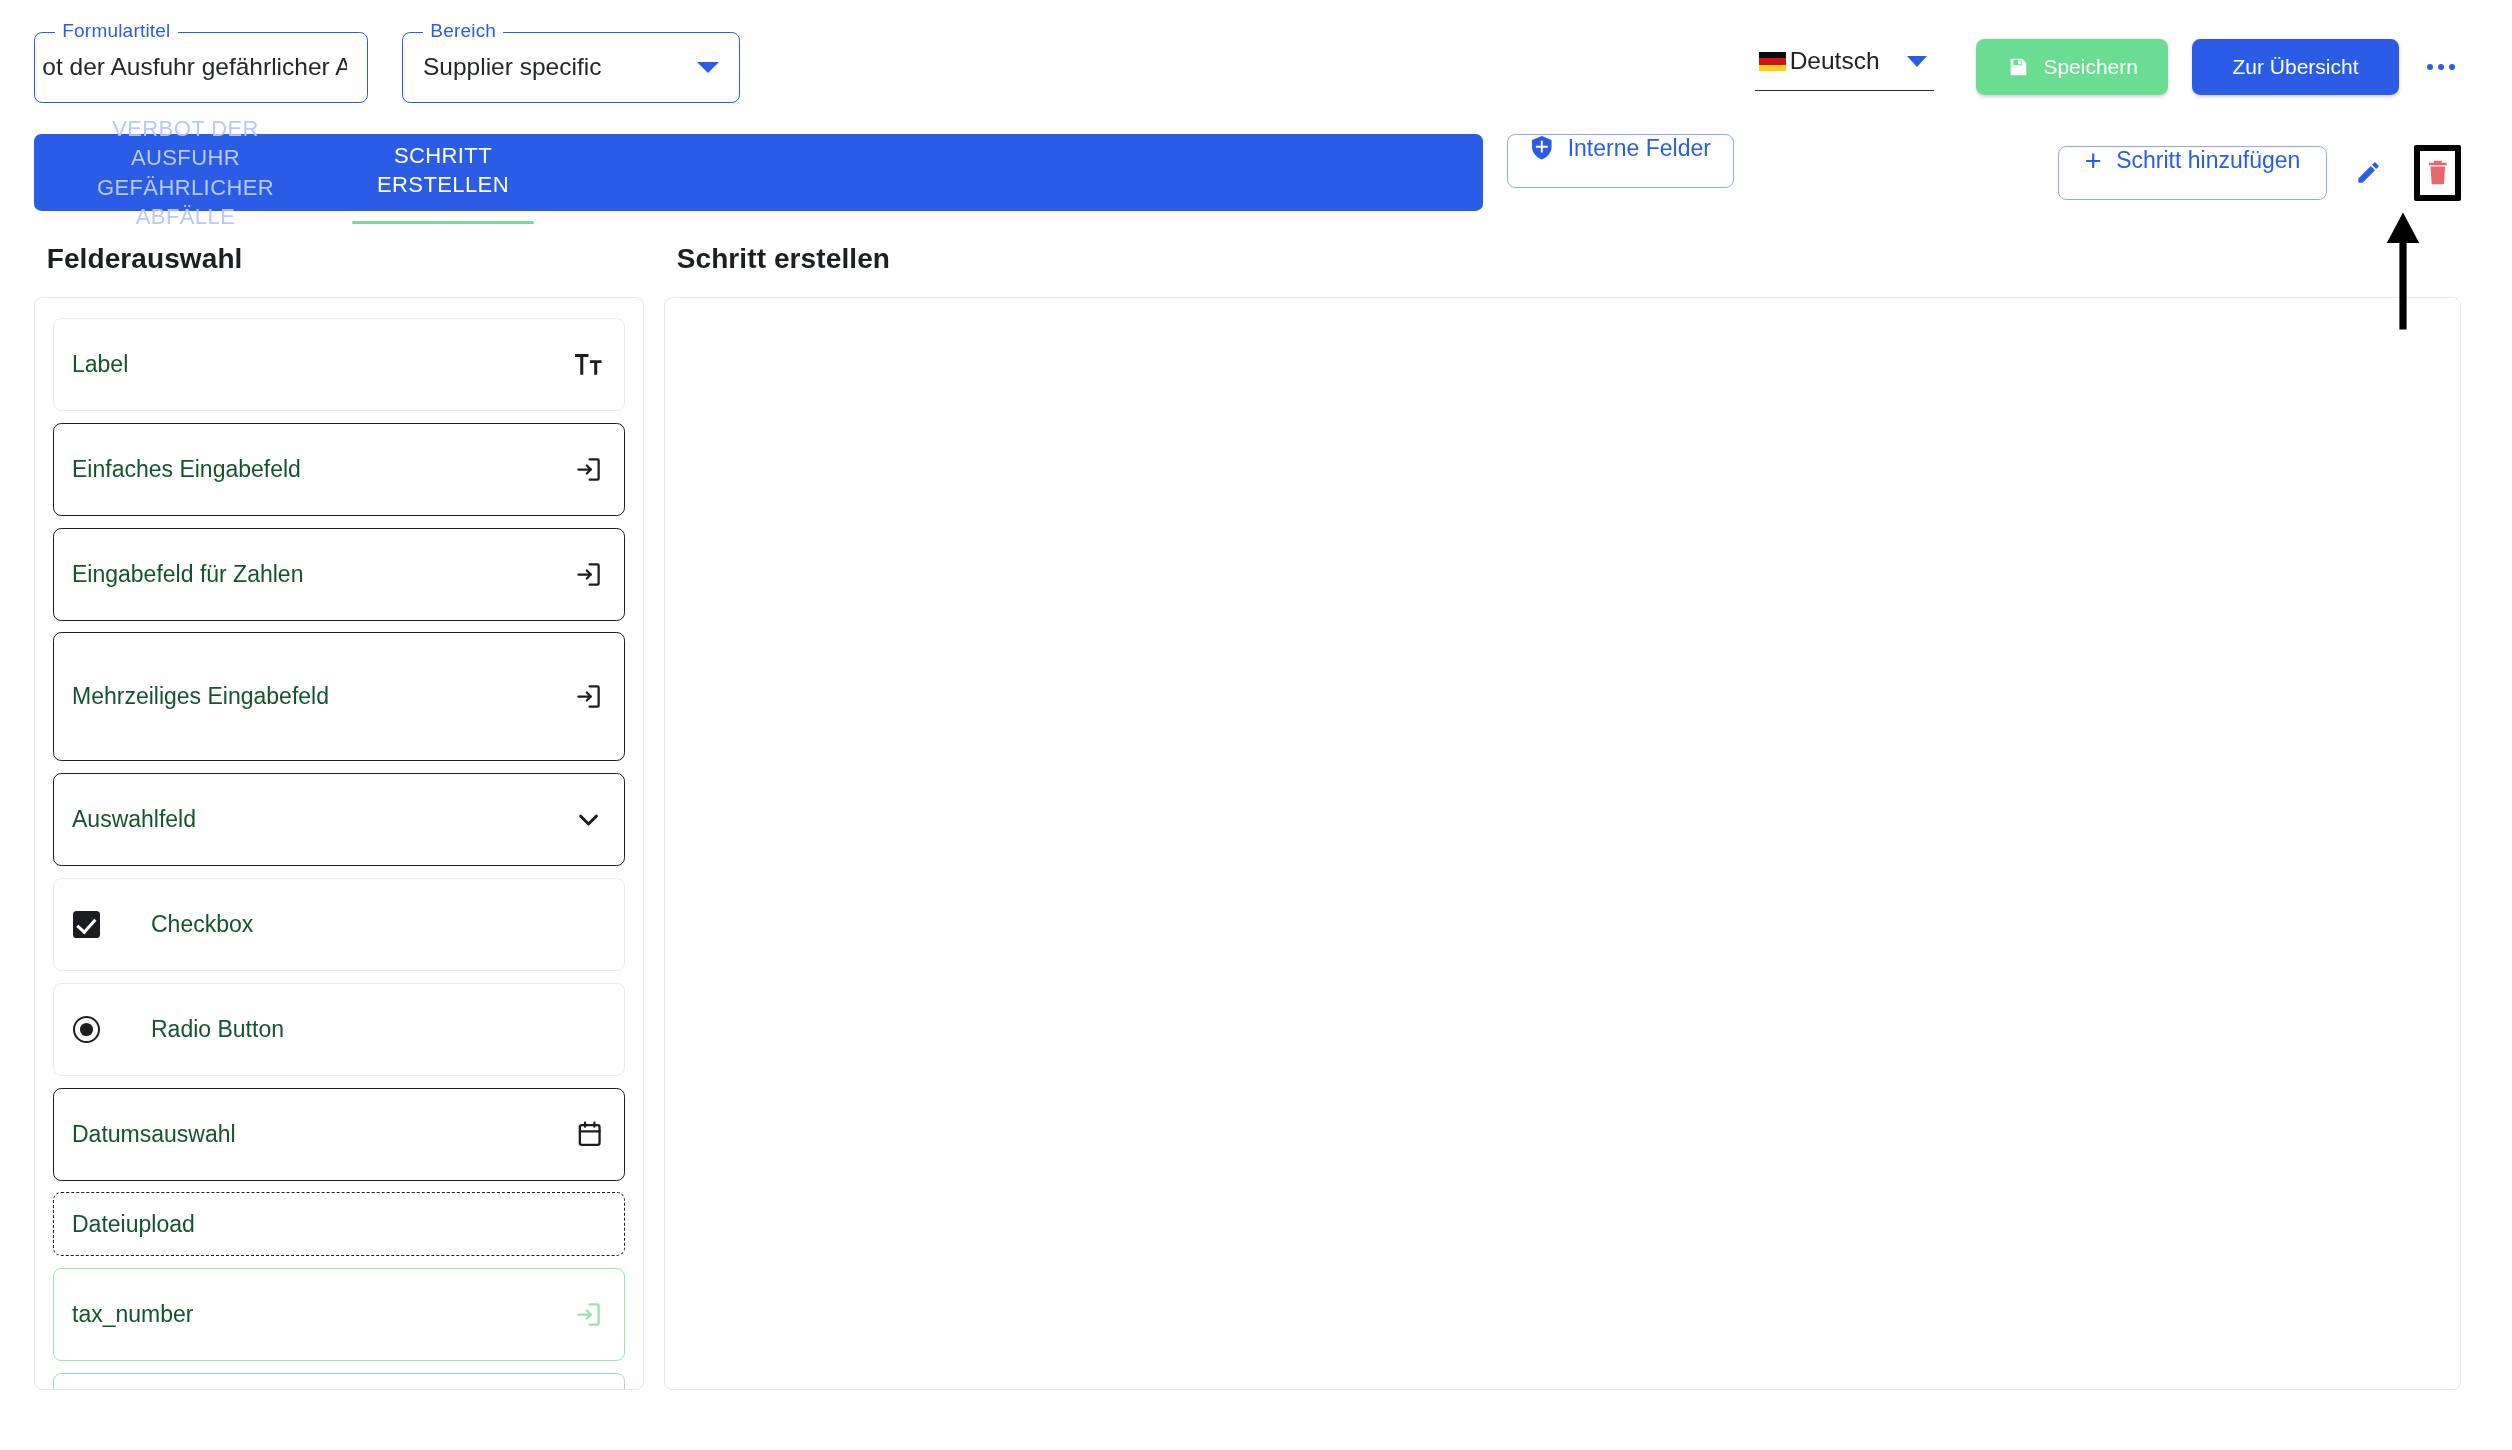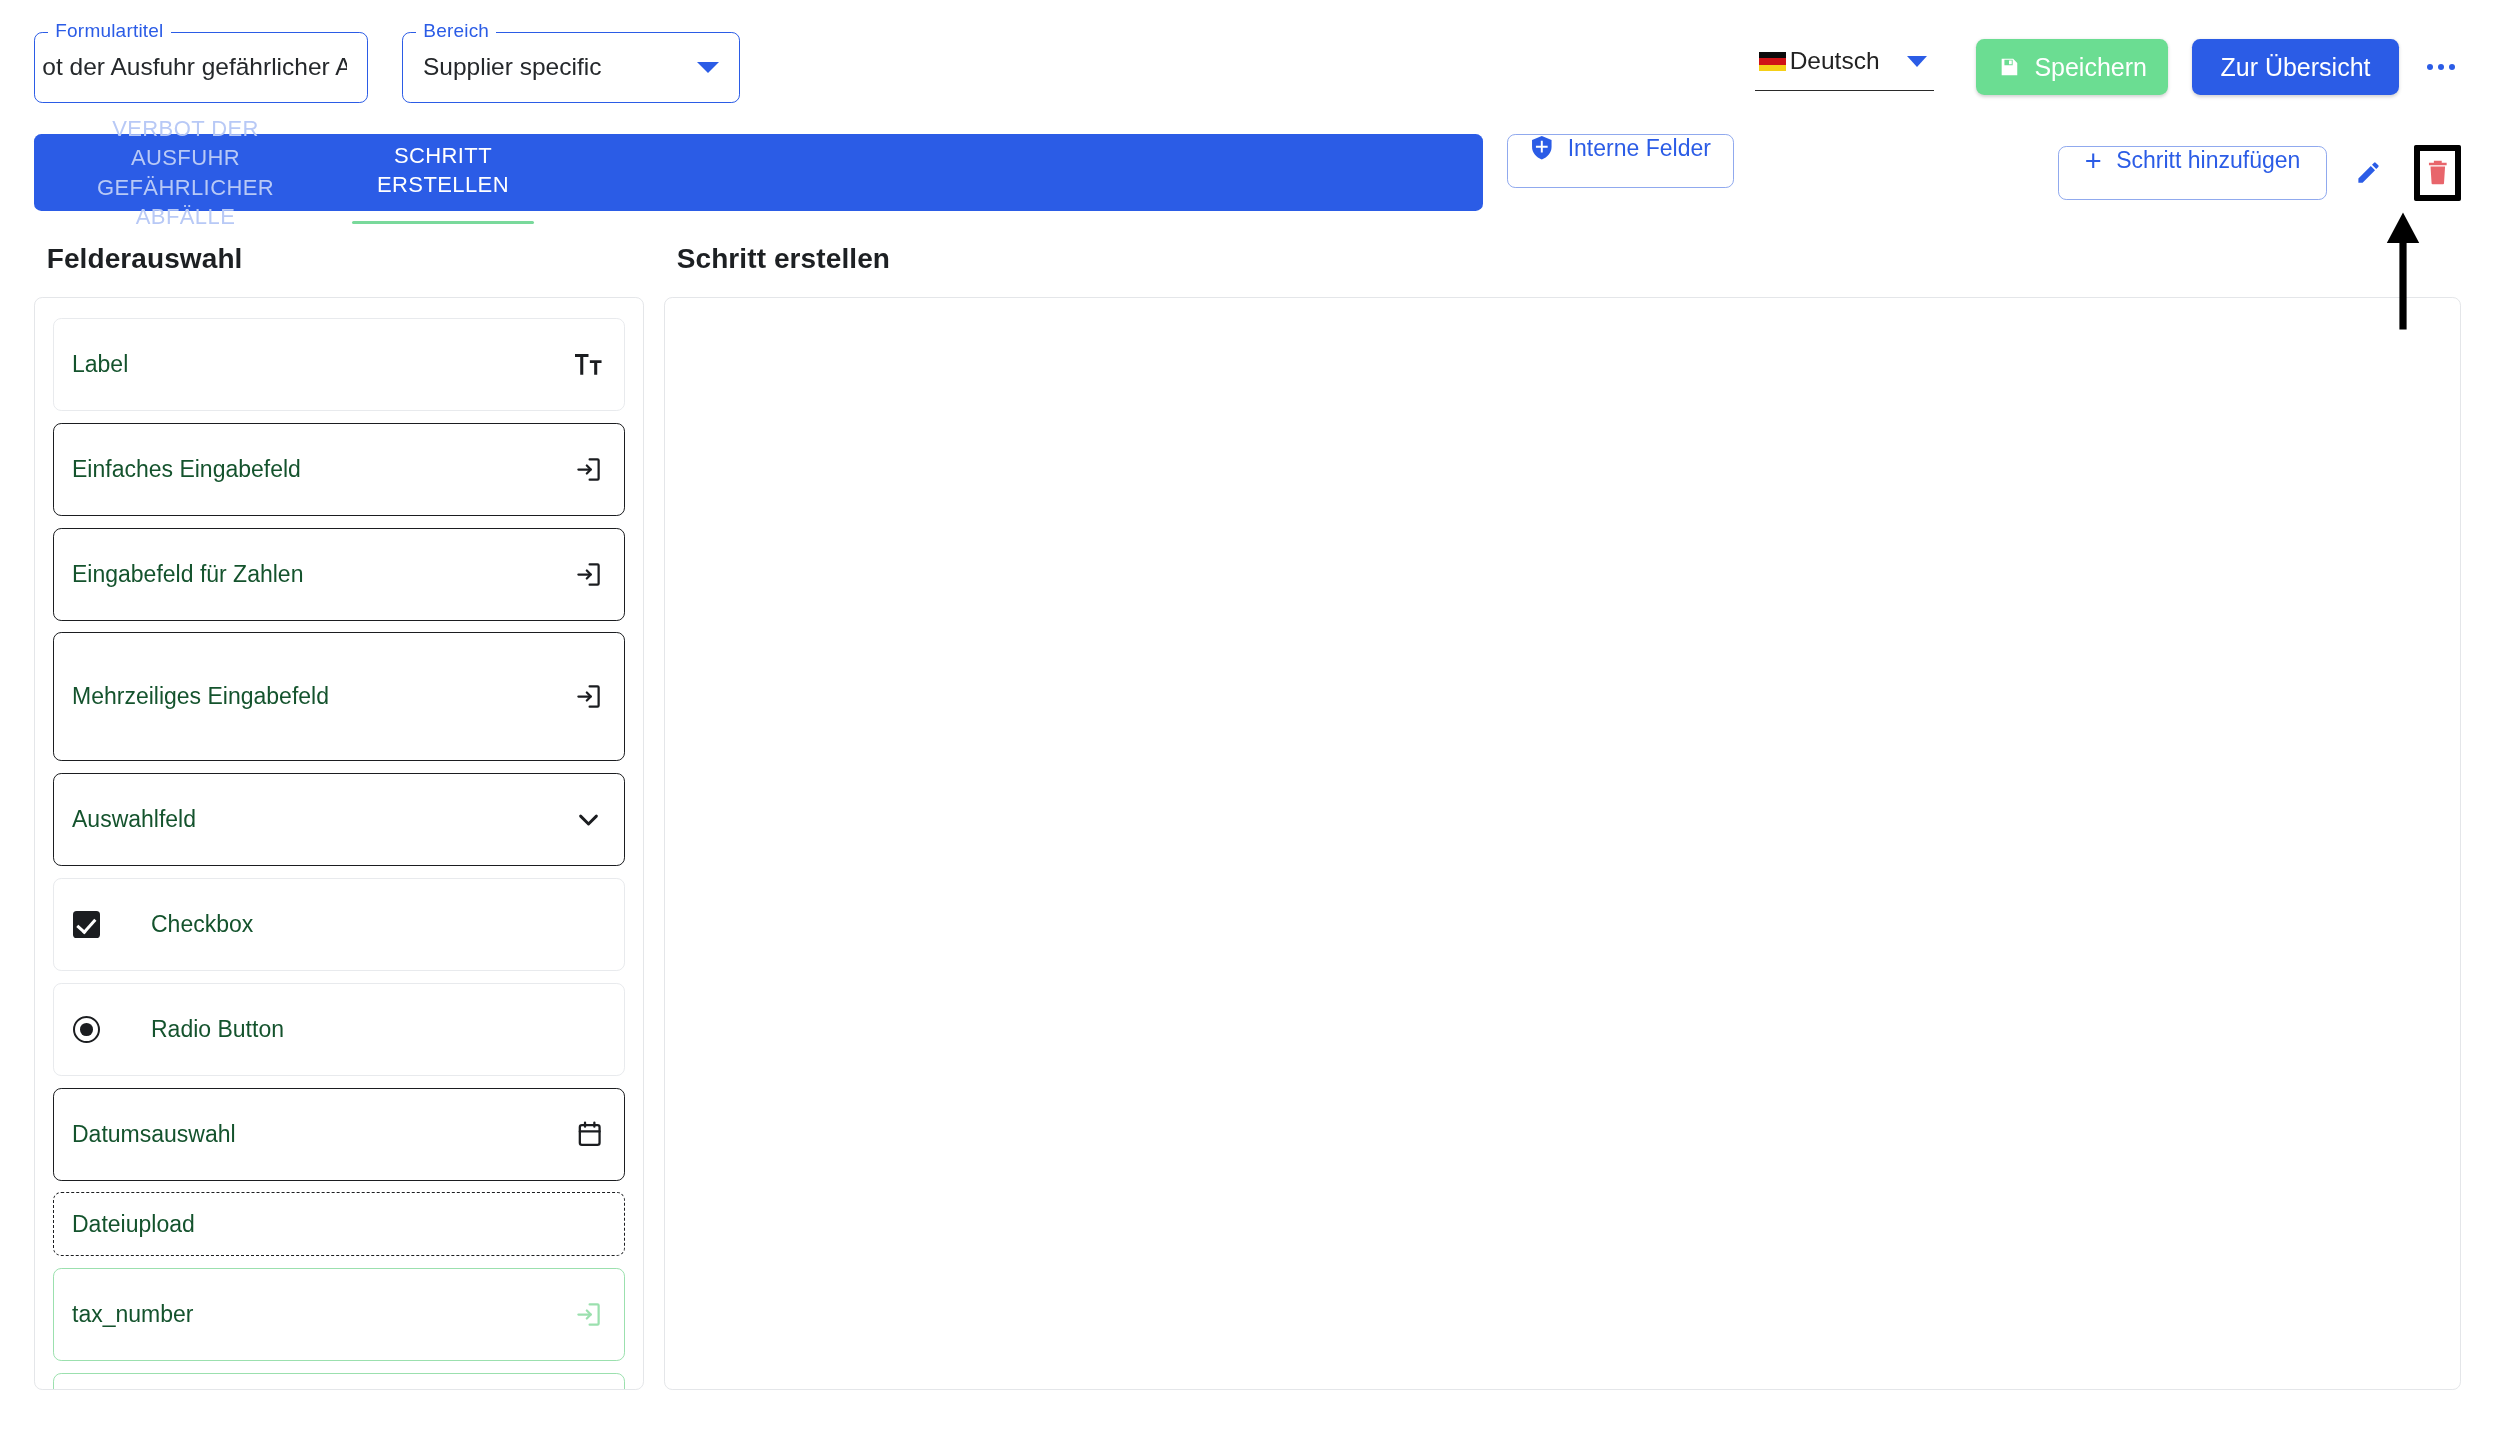--- a/index.html
+++ b/index.html
@@ -27,21 +27,21 @@
     border-radius: 8.2px;
     height: 71px;
     display: flex;
     align-items: center;
     padding: 0 20px;
     background: #fff;
   }
   .outlined-field > .legend {
     position: absolute;
     top: -11.8px;
-    left: 13px;
+    left: 20px;
     background: #fff;
     padding: 0 7.3px;
     font-size: 19px;
     color: #2B5CE6;
     letter-spacing: 0.2px;
     line-height: 1;
   }
   .outlined-field .fvalue {
     font-size: 24.5px;
     color: #25282b;
@@ -90,21 +90,21 @@
   }
   .lang-label { font-size: 24.5px; color: #222; }
   .caret-down.small {
     border-left-width: 10px; border-right-width: 10px; border-top-width: 11px;
     margin-left: 23.6px;
   }
 
   .btn {
     border: none;
     border-radius: 8.2px;
-    font-size: 25px;
+    font-size: 21px;
     height: 56px;
     padding: 0 25.4px;
     display: inline-flex;
     align-items: center;
     justify-content: center;
     gap: 14.5px;
     cursor: pointer;
     font-family: inherit;
     white-space: nowrap;
   }

